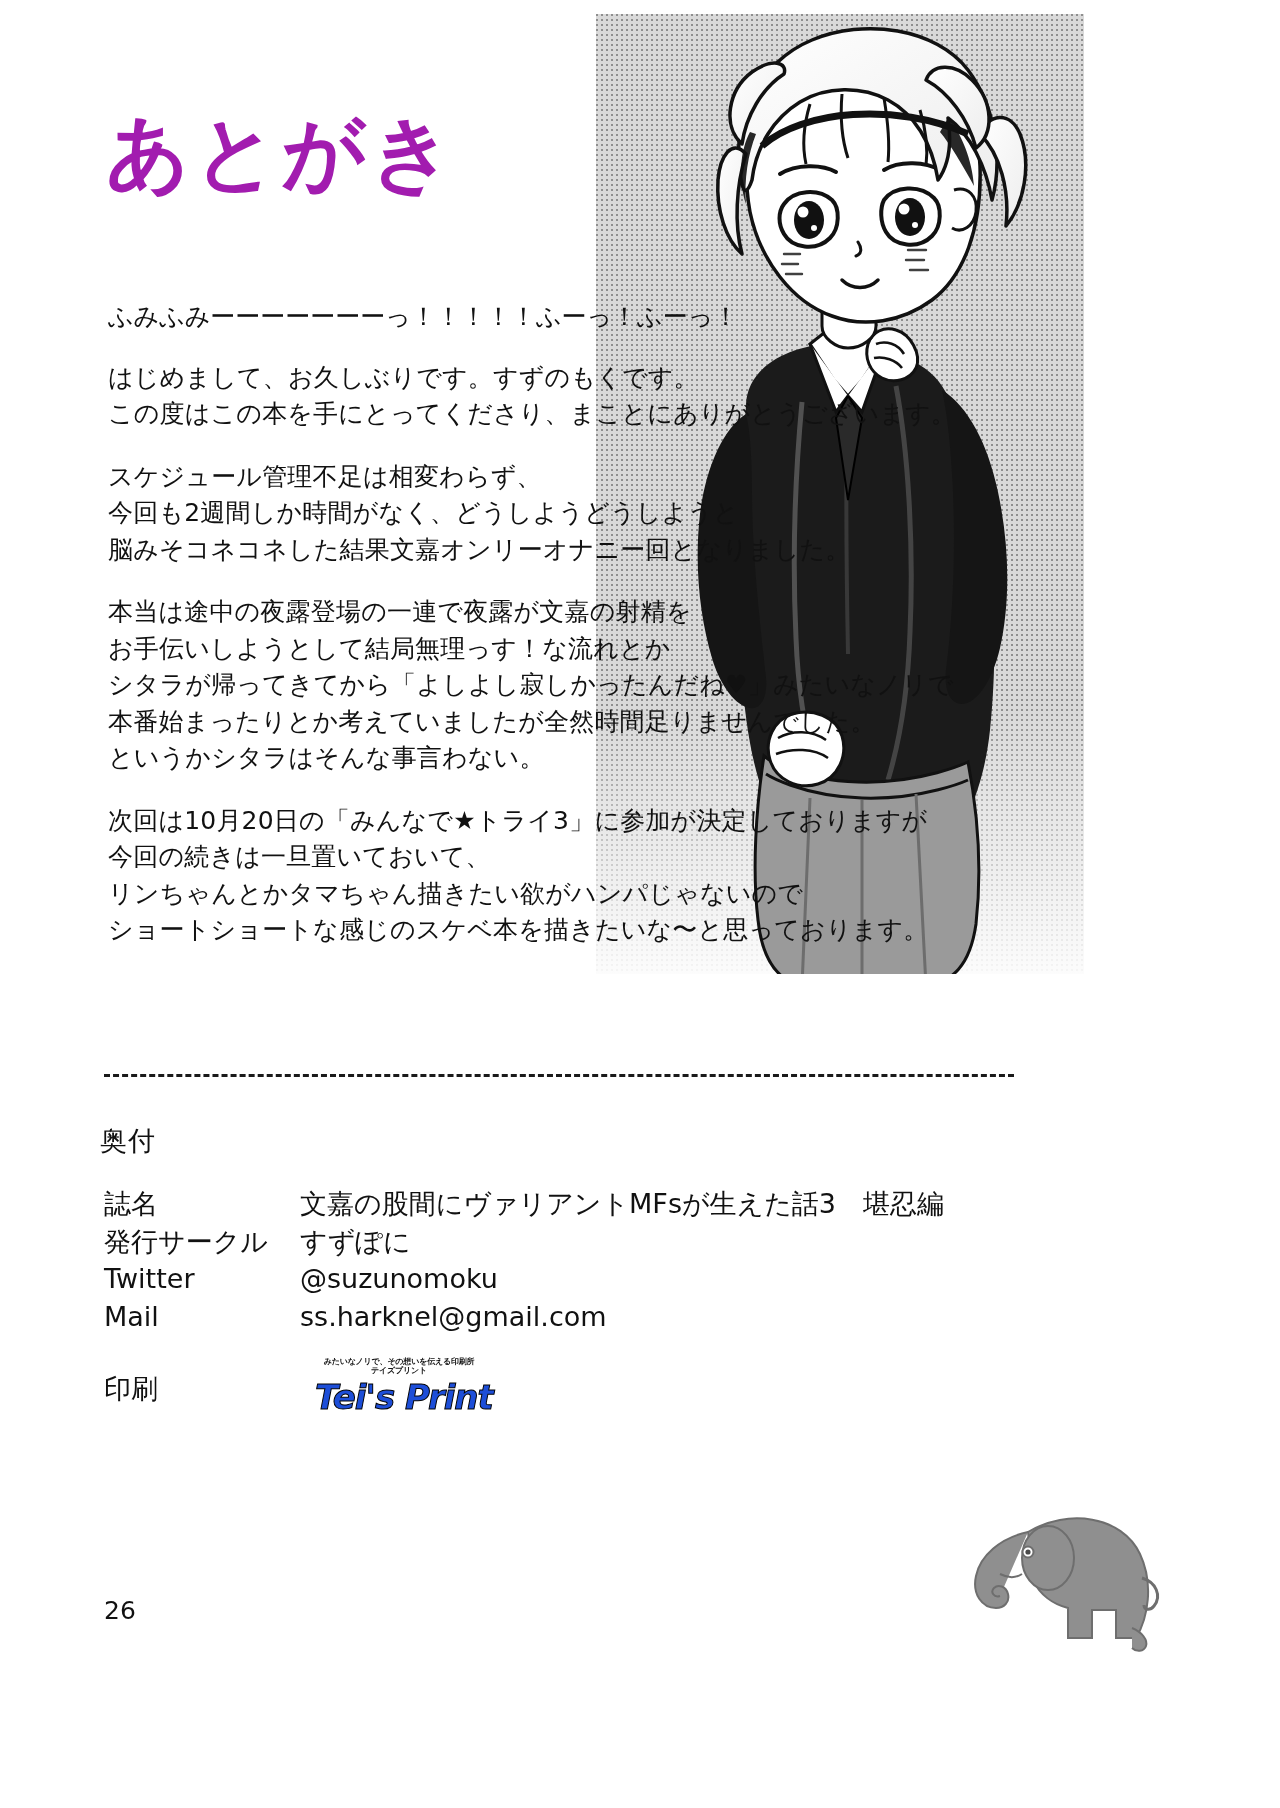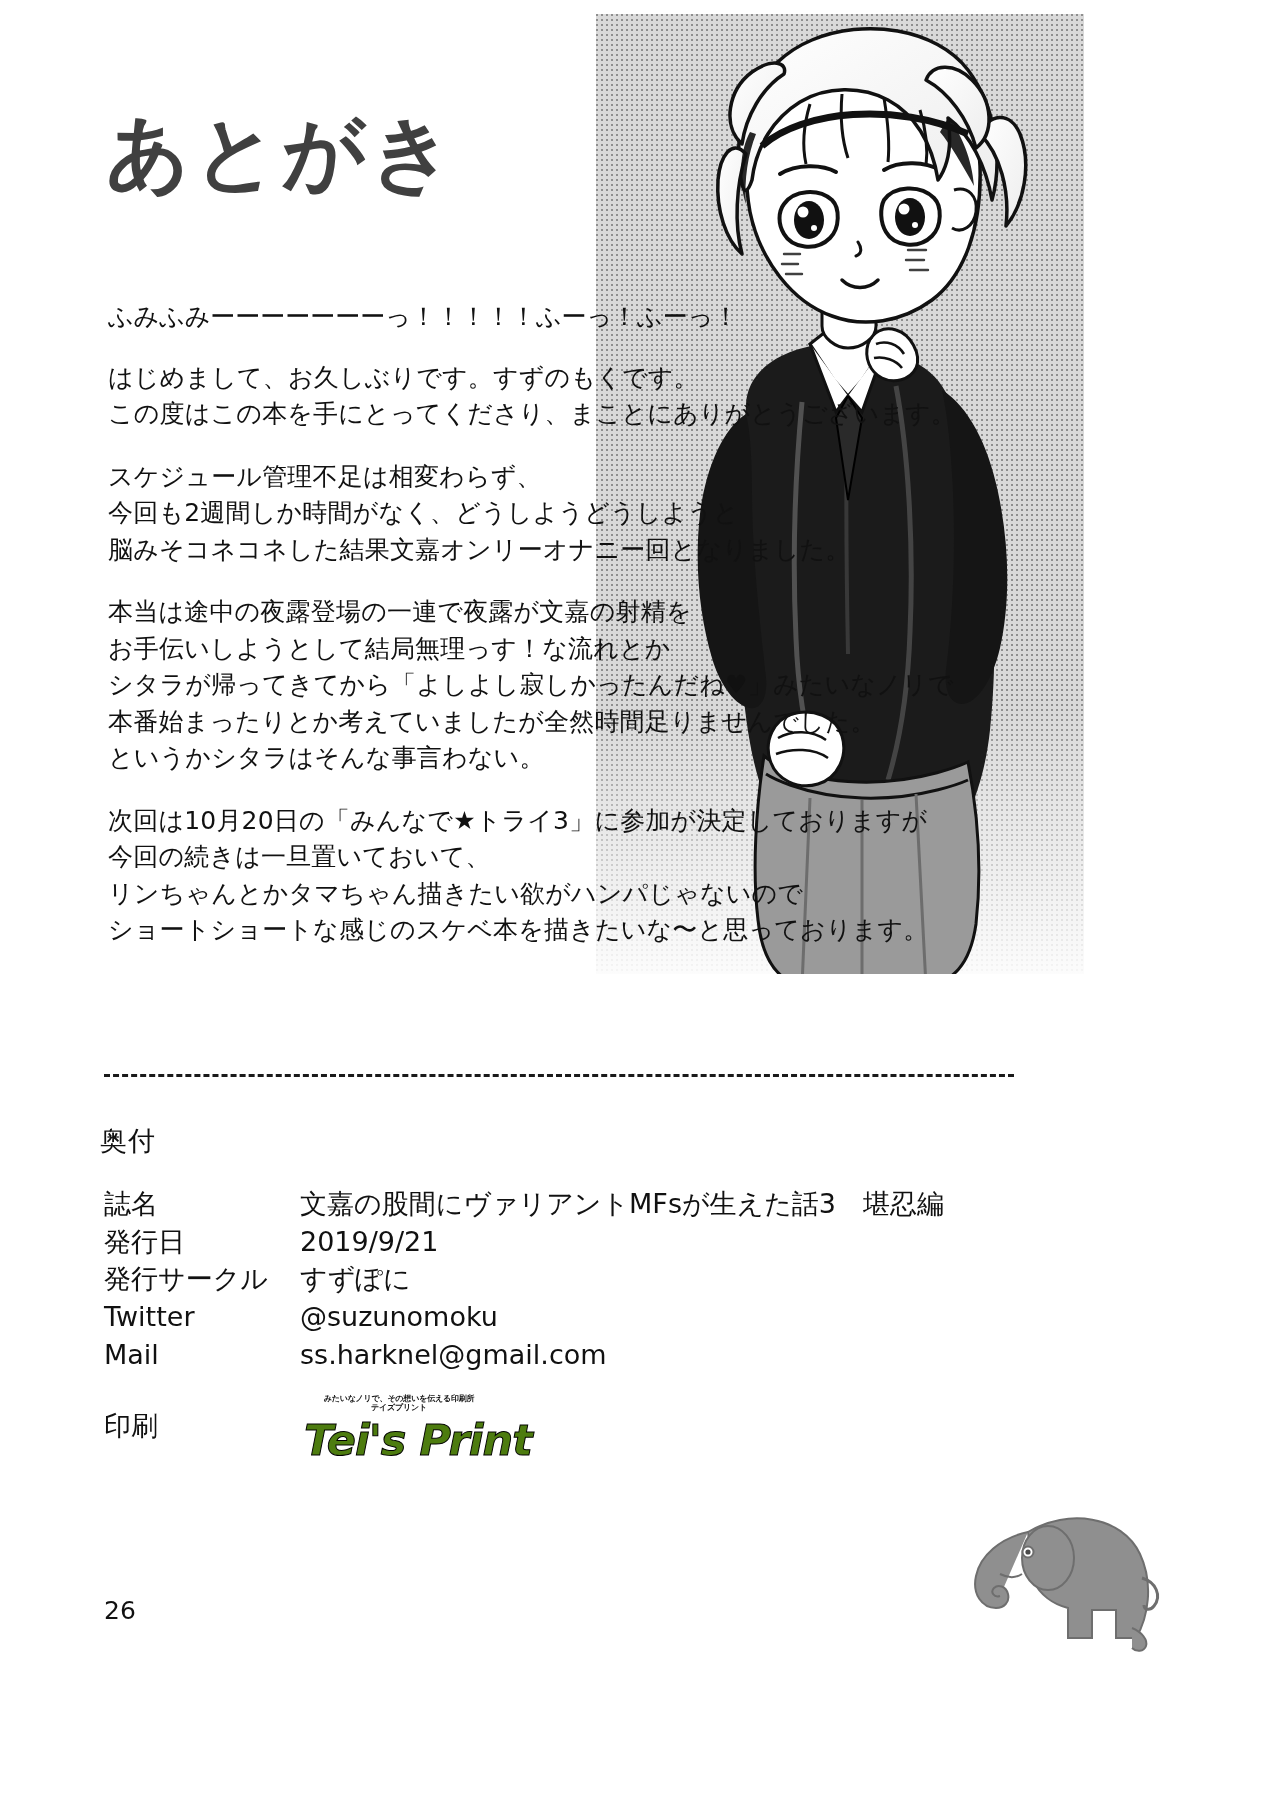--- a/index.html
+++ b/index.html
@@ -53,21 +53,21 @@
   
   #atogaki-title {
     position: absolute;
     left: 106px;
     top: 112px;
     font-family: "DejaVu Sans", sans-serif;
     font-weight: 700;
     font-size: 82px;
     letter-spacing: 4px;
     line-height: 1;
-    color: #404040;
+    color: #a21caf;
     z-index: 5;
   }
 
   
   #body-text {
     position: absolute;
     left: 108px;
     top: 300px;
     width: 880px;
     z-index: 6;
@@ -149,27 +149,27 @@
     line-height: 1.15;
     letter-spacing: -0.2px;
     font-weight: 700;
     color: #111;
     white-space: nowrap;
   }
   #printer-logo .logo-tag .sub { font-size: 8px; display:block;text-align:center; }
   #printer-logo .logo-word {
     position: absolute;
     top: 4px;
-    left: 4px;
+    left: 15px;
     font-family: "DejaVu Sans", sans-serif;
     font-weight: 700;
     font-style: italic;
-    font-size: 43px;
+    font-size: 34px;
     letter-spacing: -1px;
-    color: #4d7c0f;
+    color: #1d4ed8;
     -webkit-text-stroke: 1px #000;
   }
 
   
   #mascot {
     position: absolute;
     left: 956px;
     top: 1478px;
     width: 220px;
     height: 190px;
@@ -330,24 +330,20 @@
 
   <div id="colophon-title">奥付</div>
 
   <table id="colophon-table">
     <tbody>
       <tr>
         <td class="key">誌名</td>
         <td class="val">文嘉の股間にヴァリアントMFsが生えた話3　堪忍編</td>
       </tr>
       <tr>
-        <td class="key">発行日</td>
-        <td class="val">2019/9/21</td>
-      </tr>
-      <tr>
         <td class="key">発行サークル</td>
         <td class="val">すずぽに</td>
       </tr>
       <tr>
         <td class="key">Twitter</td>
         <td class="val">@suzunomoku</td>
       </tr>
       <tr>
         <td class="key">Mail</td>
         <td class="val">ss.harknel@gmail.com</td>

